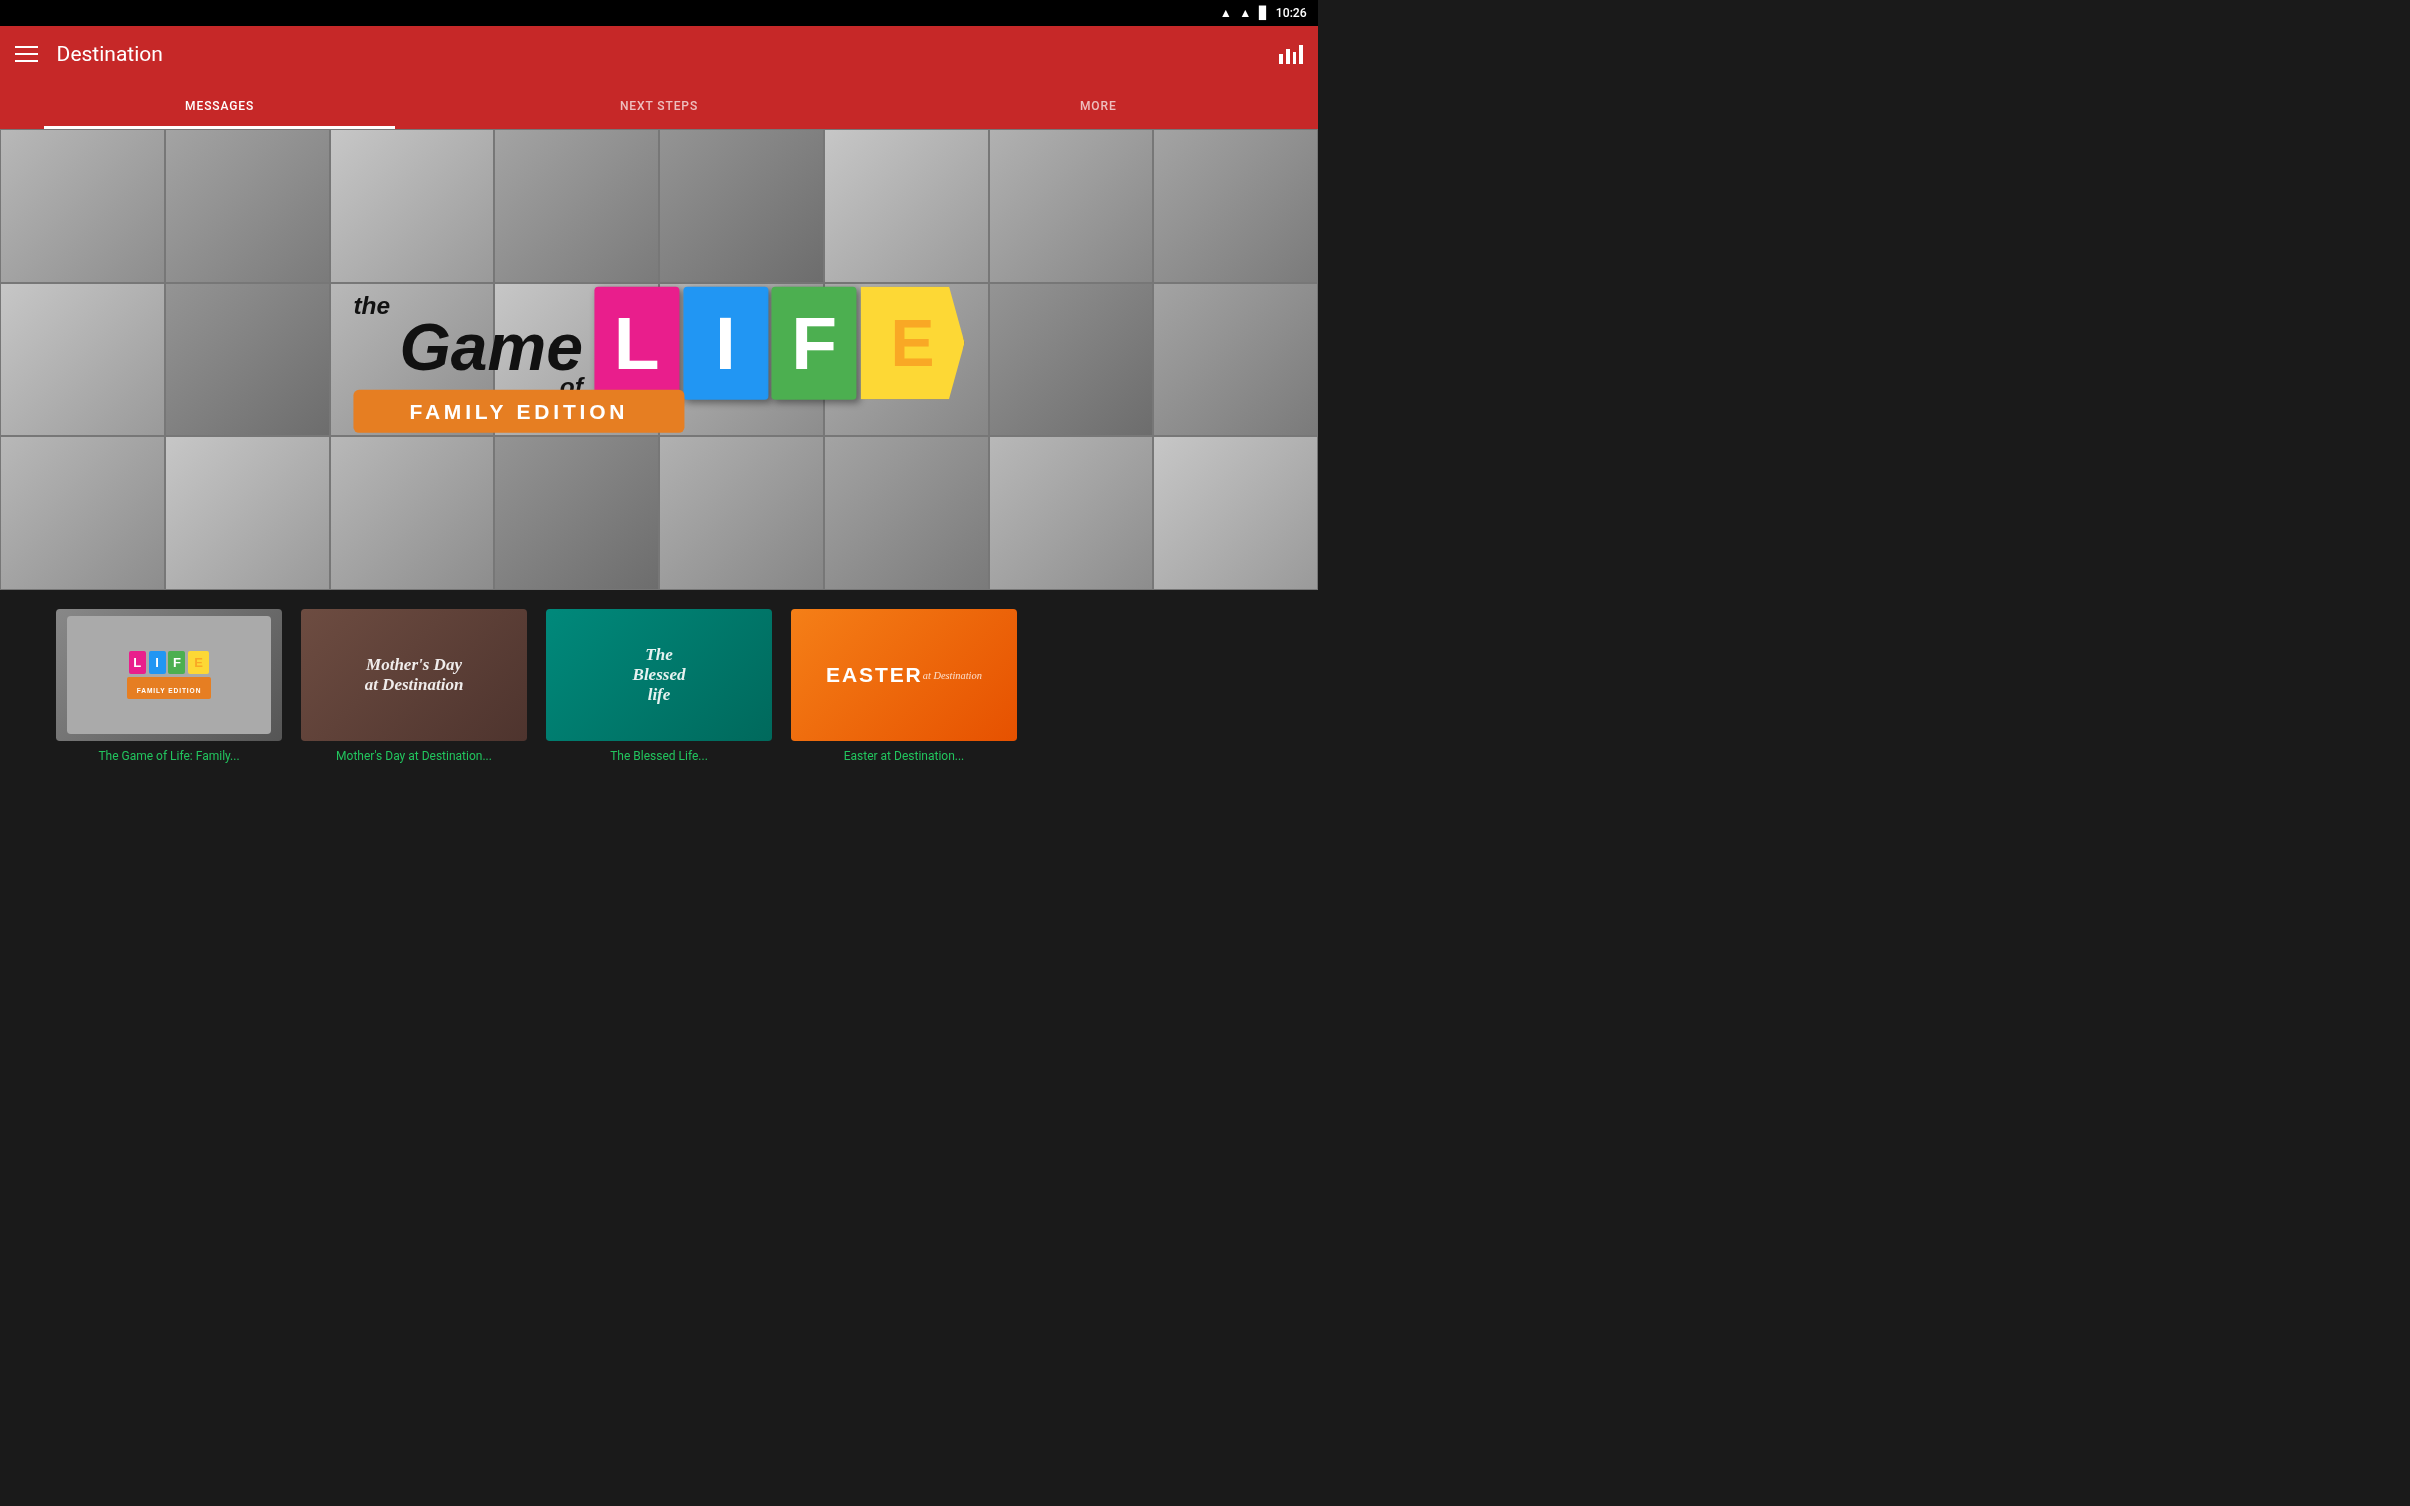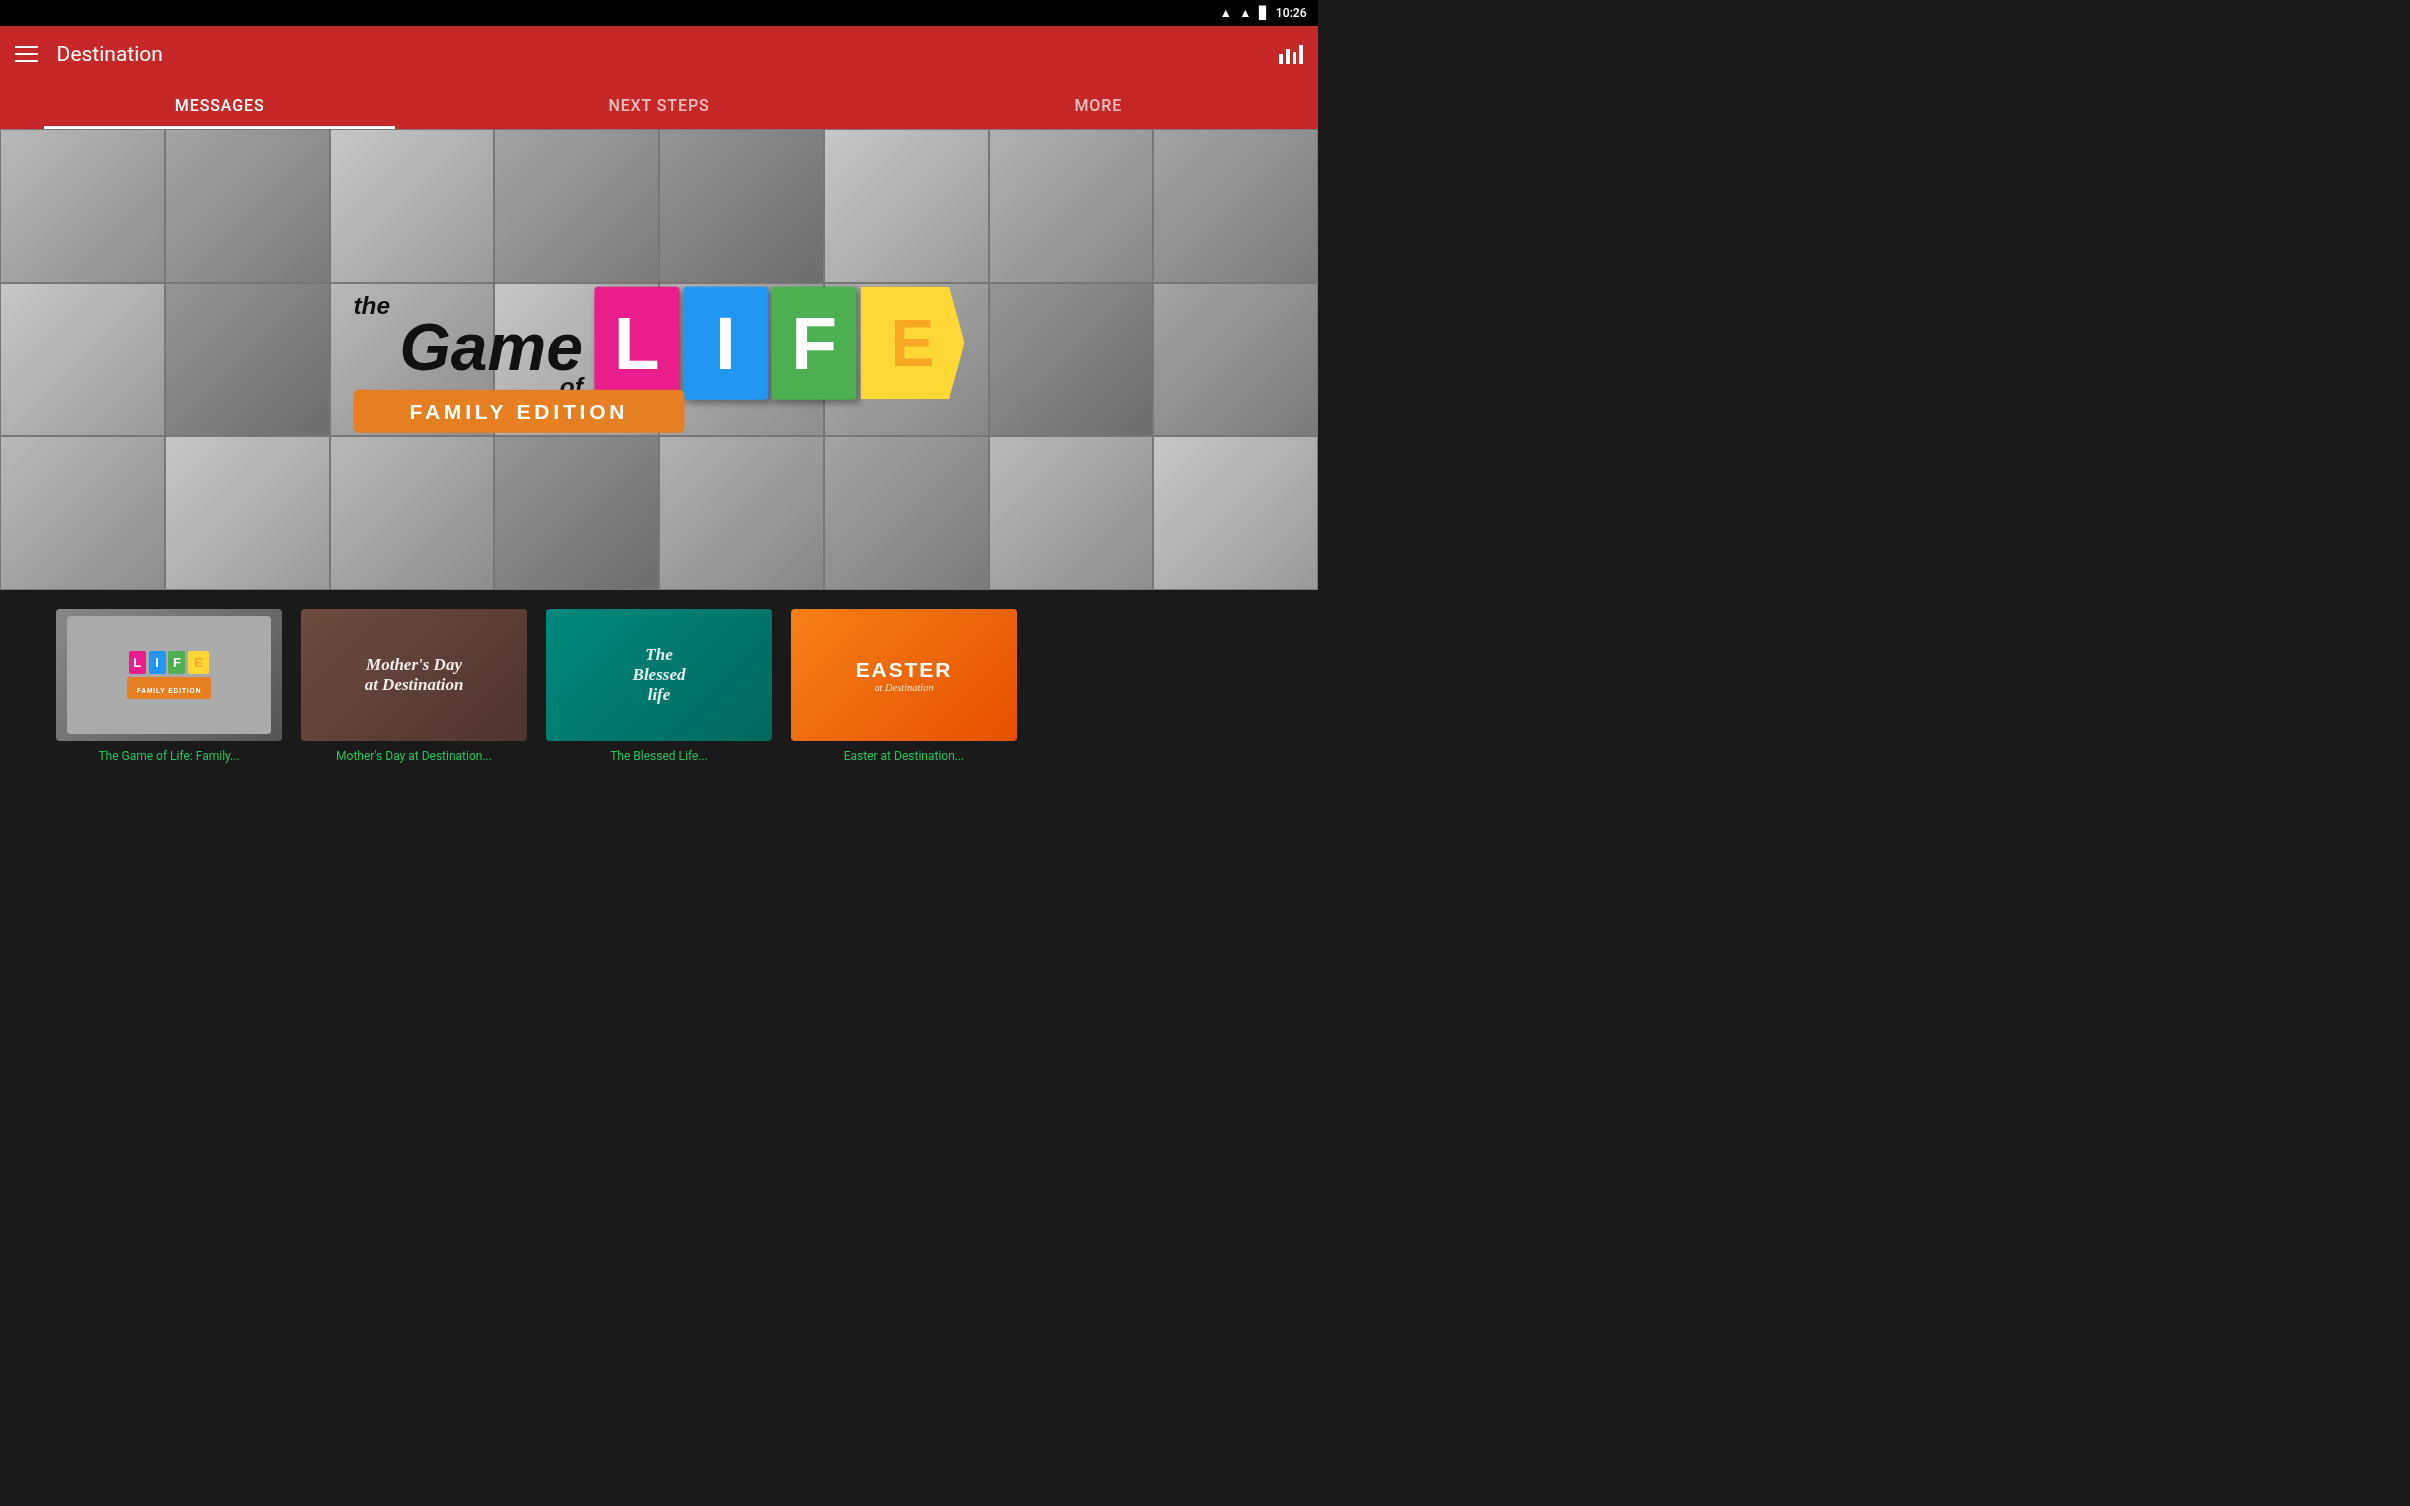--- a/index.html
+++ b/index.html
@@ -70,21 +70,21 @@
 
     .nav-tab {
       flex: 1;
       height: 100%;
       display: flex;
       align-items: center;
       justify-content: center;
       cursor: pointer;
       position: relative;
       color: rgba(255,255,255,0.7);
-      font-size: 16px;
+      font-size: 12px;
       font-weight: 500;
       letter-spacing: 0.9px;
       text-transform: uppercase;
     }
 
     .nav-tab.active {
       color: #fff;
     }
 
     .nav-tab.active::after {
@@ -442,21 +442,21 @@
     <div class="card-thumbnail card-thumb-blessed">
       <div class="card-thumb-text">
         The<br>Blessed<br>life
       </div>
     </div>
     <div class="card-title">The Blessed Life...</div>
   </div>
 
   <div class="card">
     <div class="card-thumbnail card-thumb-easter">
-      <div style="display:flex; flex-direction:column; align-items:center; text-align:center;">
+      <div style="display:flex; flex-direction:row; align-items:center; text-align:center;">
         <span style="color:#fff; font-size:21px; font-weight:900; font-family:'Arial Black',sans-serif; letter-spacing:1.9px;">EASTER</span>
         <span style="color:rgba(255,255,255,0.8); font-size:10.4px; font-family:Georgia,serif; font-style:italic;">at Destination</span>
       </div>
     </div>
     <div class="card-title">Easter at Destination...</div>
   </div>
 </div>
 
 
 </body></html>

